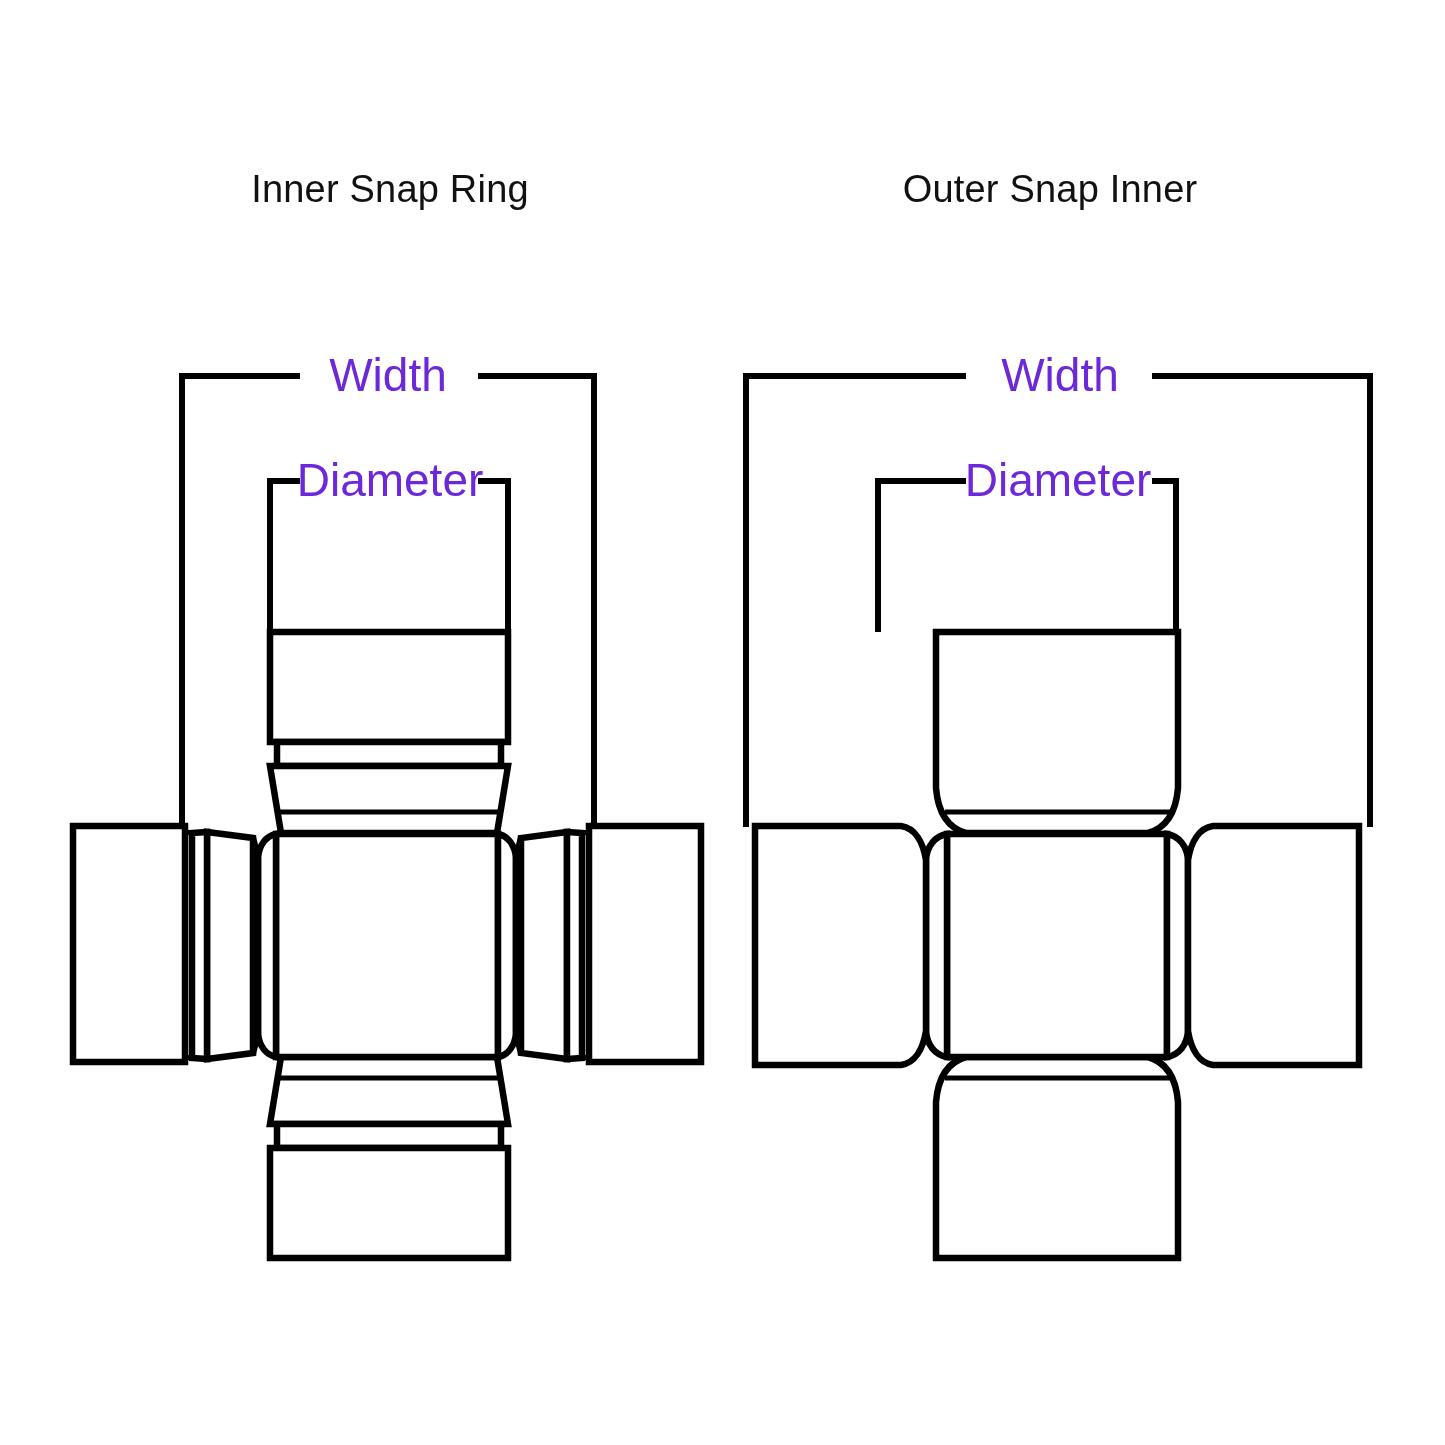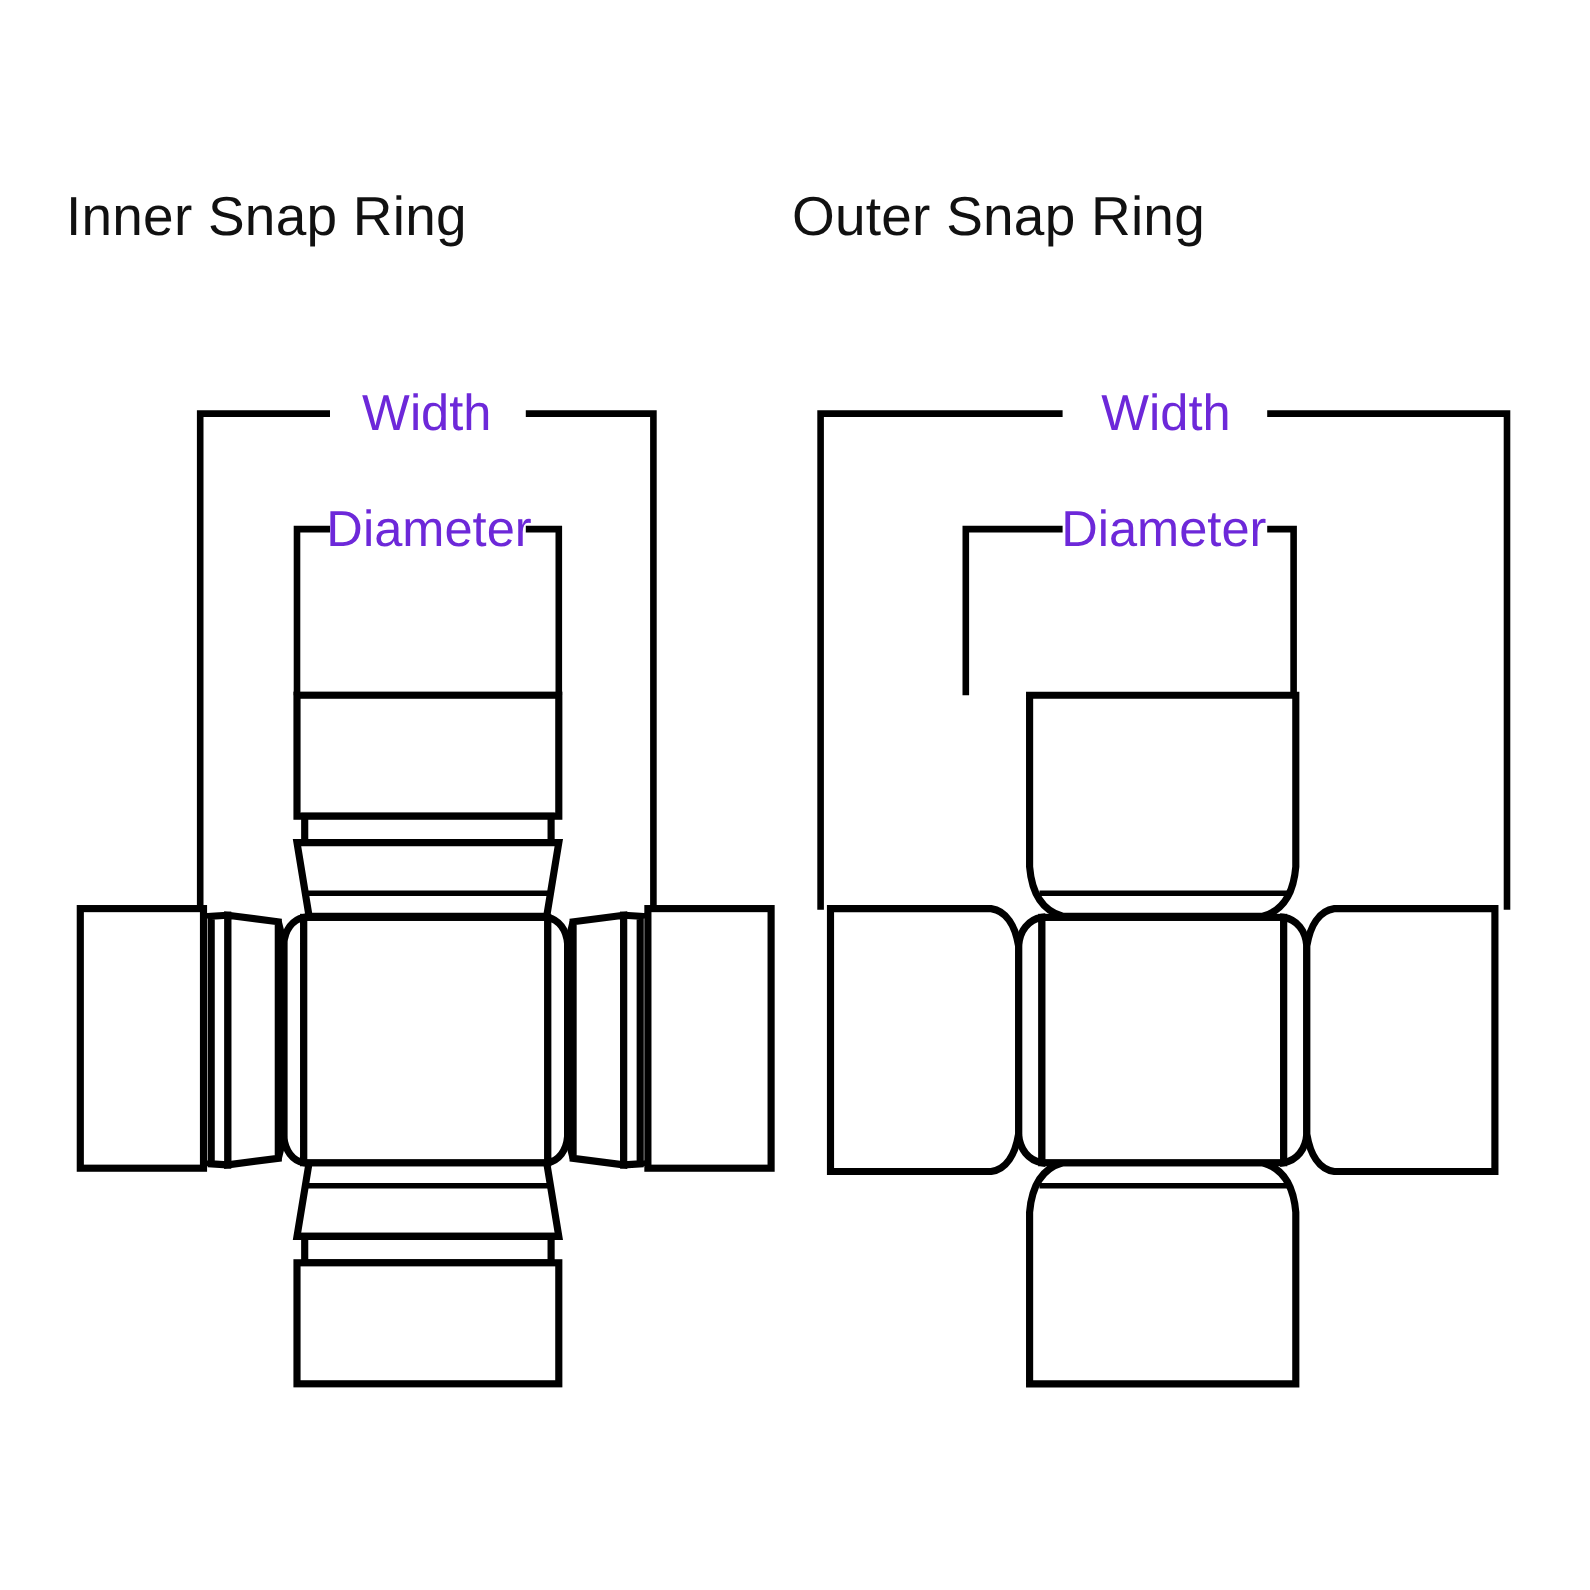--- a/index.html
+++ b/index.html
@@ -23,22 +23,22 @@
   }
   .diagram-svg {
     position: absolute;
     top: 0;
     left: 0;
     width: 1445px;
     height: 1445px;
   }
   .panel-title {
     position: absolute;
-    text-align: left;
-    font-size: 50px;
+    text-align: center;
+    font-size: 38px;
     font-weight: 400;
     letter-spacing: 0.2px;
     color: #111111;
     white-space: nowrap;
     font-family: "Liberation Sans", sans-serif;
   }
   #title-left  { left: 60px;  top: 168px; width: 660px; }
   #title-right { left: 720px; top: 168px; width: 660px; }
 
   .dim-label {
@@ -156,21 +156,21 @@
 
       <g>
         <path class="ln2" d="M1167,834 C1179,836 1187,846 1188,860 L1188,1031 C1187,1045 1179,1055 1167,1057 Z"></path>
         <path class="ln2" d="M1359,826 L1213,826 C1199,828 1191,842 1188,860 L1188,1031 C1191,1049 1199,1063 1213,1065 L1359,1065 Z"></path>
       </g>
     </g>
   </svg>
 
   <div class="panel-title" id="title-left">Inner Snap Ring</div>
 
-  <div class="panel-title" id="title-right">Outer Snap Ring</div>
+  <div class="panel-title" id="title-right">Outer Snap Inner</div>
 
   <div class="dim-label" id="label-width-left">Width</div>
 
   <div class="dim-label" id="label-diameter-left">Diameter</div>
 
   <div class="dim-label" id="label-width-right">Width</div>
 
   <div class="dim-label" id="label-diameter-right">Diameter</div>
 
 </div>

